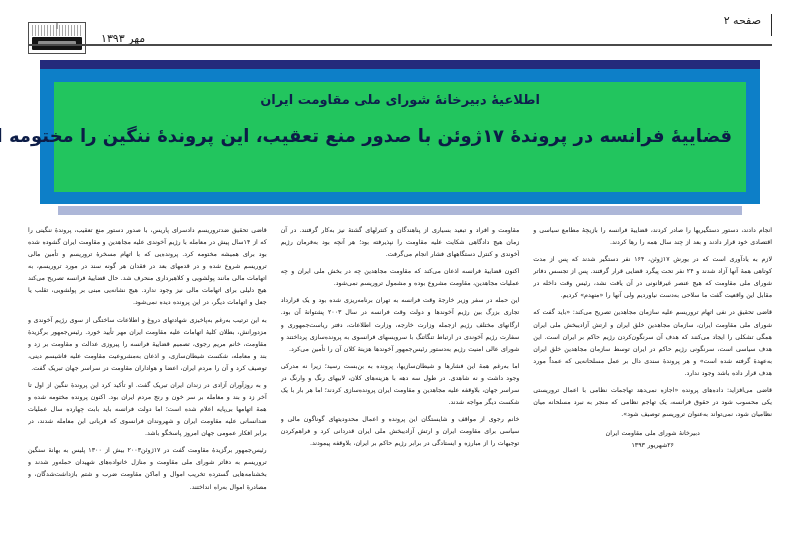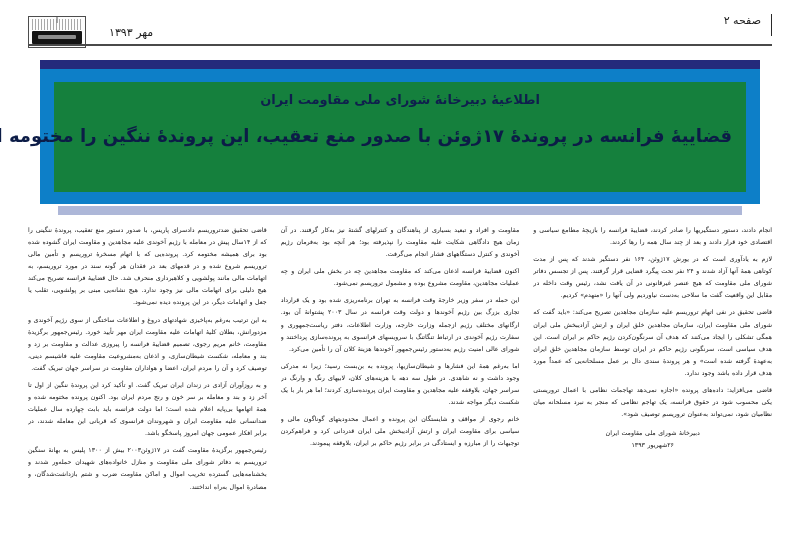--- a/index.html
+++ b/index.html
@@ -50,25 +50,25 @@
     white-space: nowrap;
   }
   .masthead-divider {
     width: 1px;
     height: 22px;
     background: #2a2a2a;
   }
   .masthead-left {
     position: absolute;
     left: 28px;
-    top: 16px;
+    top: 22px;
     display: flex;
     flex-direction: row-reverse;
     align-items: center;
-    gap: 23px;
+    gap: 15px;
     direction: rtl;
   }
   .issue-date {
     font-size: 11px;
     color: #1b1b1b;
     white-space: nowrap;
   }
   .logo-mark {
     width: 56px;
     height: 30px;
@@ -127,21 +127,21 @@
     width: 720px;
     height: 135px;
     background: #0d7fc8;
   }
   .banner-inner {
     position: absolute;
     left: 14px;
     top: 22px;
     width: 692px;
     height: 110px;
-    background: #15803d;
+    background: #22c55e;
     box-sizing: border-box;
     display: flex;
     flex-direction: column;
     align-items: center;
     justify-content: flex-start;
     padding-top: 9px;
     direction: rtl;
   }
   .banner-kicker {
     font-size: 13px;

